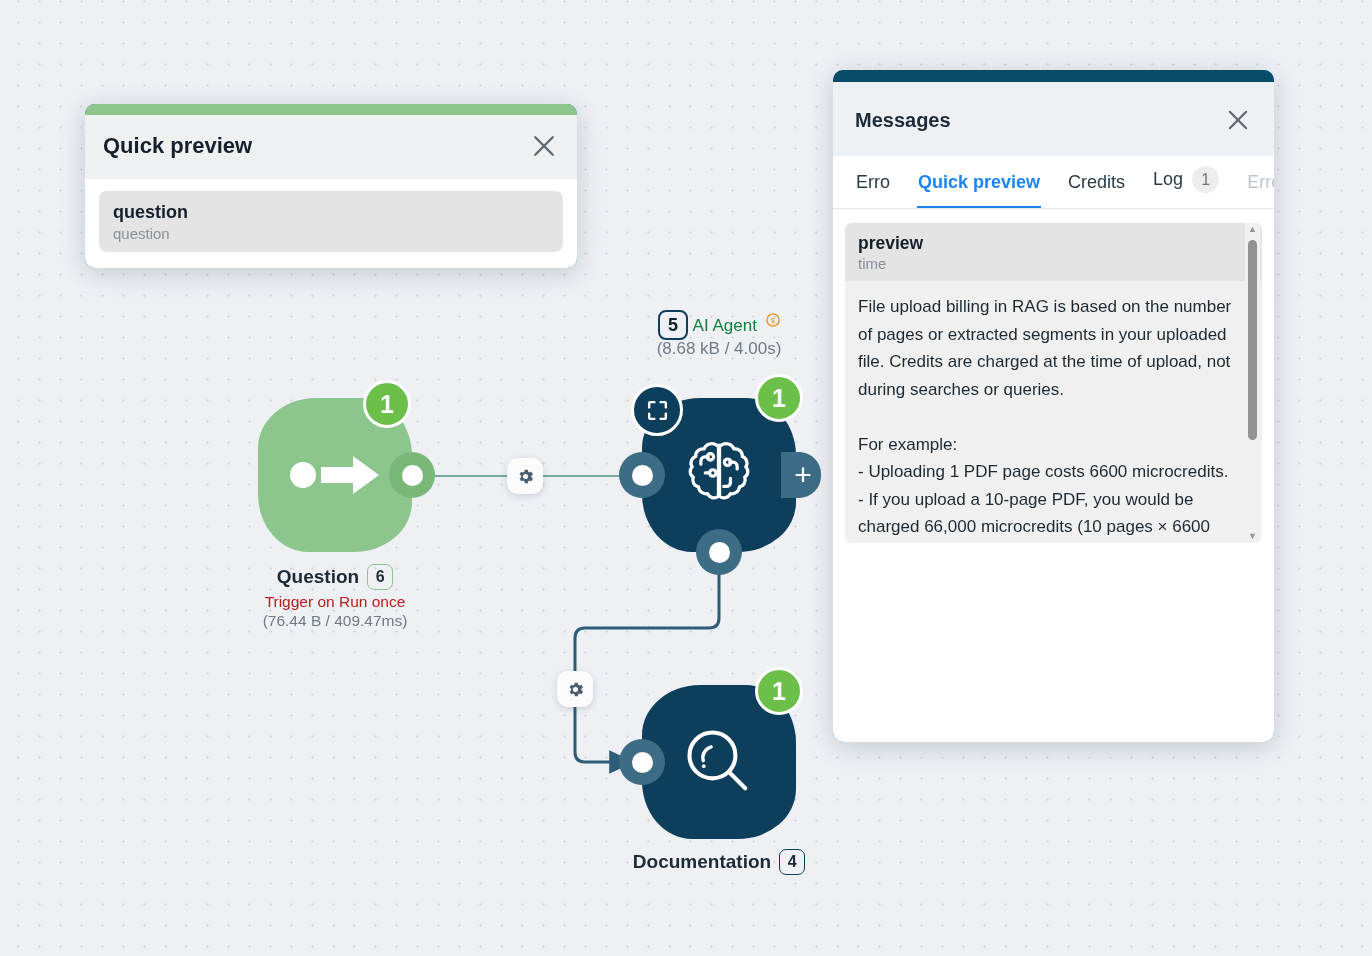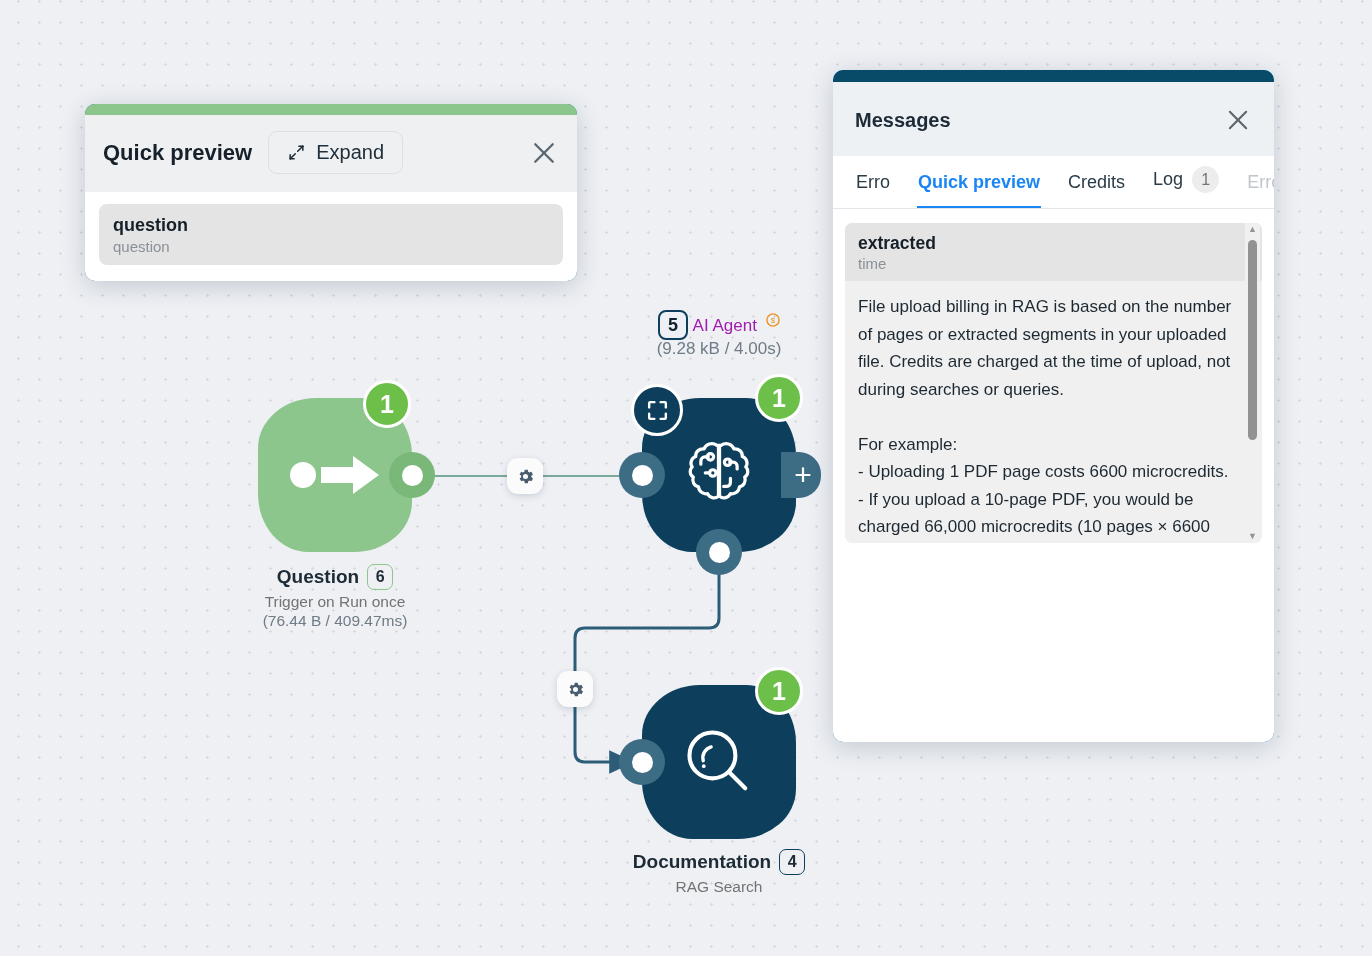--- a/index.html
+++ b/index.html
@@ -75,33 +75,33 @@
     display: flex; align-items: center; justify-content: center; gap: 8px;
     white-space: nowrap;
   }
   .cap-chip {
     display: inline-flex; align-items: center; justify-content: center;
     min-width: 26px; height: 26px; padding: 0 5px;
     border-radius: 7px; font-size: 16px; font-weight: 700;
   }
   .cap-chip.green { border: 1.8px solid #8cc68c; color: #1d2b36; }
   .cap-chip.navy  { border: 1.8px solid #0d3f5c; color: #1d2b36; }
-  .cap-sub  { font-size: 15.5px; color: #737373; margin-top: 3px; white-space: nowrap; }
+  .cap-sub  { font-size: 15.5px; color: #b91c1c; margin-top: 3px; white-space: nowrap; }
   .cap-meta { font-size: 15.5px; color: #6f7b86; margin-top: 1px; white-space: nowrap; }
 
   
   .agent-top { position: absolute; width: 260px; left: 50%; transform: translateX(-50%); text-align: center; }
   .agent-chip {
     display: inline-flex; align-items: center; justify-content: center;
     width: 30px; height: 30px; border-radius: 8px;
     border: 2.2px solid #0d3f5c; color: #10202c;
     font-size: 18px; font-weight: 700; background: rgba(238,240,244,.85);
   }
   .agent-name {
-    font-size: 17px; color: #a21caf; margin-top: 2px;
+    font-size: 17px; color: #15803d; margin-top: 2px;
     display: inline-flex; align-items: flex-start; gap: 9px;
   }
   .coin { position: relative; top: -4px; }
   .agent-meta { font-size: 17px; color: #6f7b86; margin-top: -1px; }
 
   
   .gear-chip {
     position: absolute; width: 36px; height: 36px; border-radius: 11px;
     background: #fbfbfc; box-shadow: 0 2px 7px rgba(20,40,60,.16);
     display: flex; align-items: center; justify-content: center; cursor: pointer;
@@ -246,21 +246,21 @@
       <div class="agent-chip">5</div>
       <div class="agent-name">
         <span>AI Agent</span>
         <span class="coin">
           <svg width="14" height="14" viewBox="0 0 16 16">
             <circle cx="8" cy="8" r="7" fill="none" stroke="#e8931f" stroke-width="1.6"></circle>
             <text x="8" y="11.4" font-size="9" fill="#e8931f" text-anchor="middle" font-family="Liberation Sans, sans-serif">$</text>
           </svg>
         </span>
       </div>
-      <div class="agent-meta">(9.28 kB / 4.00s)</div>
+      <div class="agent-meta">(8.68 kB / 4.00s)</div>
     </div>
 
     <div class="node-shape navy"></div>
     <div class="node-glyph">
       <svg width="86" height="86" viewBox="0 0 64 64" fill="none" stroke="#fff" stroke-width="2.4" stroke-linecap="round" stroke-linejoin="round">
         <path d="M30.5 10c-3.4-2.4-8.3-1.3-9.6 2.6-3.6-.5-6.6 2.3-6.2 5.7-3.3 1.1-4.6 5-2.6 7.7-2.3 2.2-1.9 6 .8 7.6-1.3 3.1.6 6.6 3.9 7.2.2 3.4 3.4 5.8 6.7 5 1.4 3.2 5.4 4.2 8.1 2V10z"></path>
         <path d="M33.5 10c3.4-2.4 8.3-1.3 9.6 2.6 3.6-.5 6.6 2.3 6.2 5.7 3.3 1.1 4.6 5 2.6 7.7 2.3 2.2 1.9 6-.8 7.6 1.3 3.1-.6 6.6-3.9 7.2-.2 3.4-3.4 5.8-6.7 5-1.4 3.2-5.4 4.2-8.1 2V10z"></path>
         <path d="M32 10v38"></path>
         <path d="M24 18.5h-2.5a3 3 0 00-3 3v2.5"></path>
         <circle cx="25.6" cy="18.5" r="2.4"></circle>
@@ -313,43 +313,29 @@
     </div>
     <div class="ring navy-ring" style="left:-23px; top:54px;">
       <div class="dot"></div>
     </div>
     <div class="count-badge" style="left:113px; top:-18px;">1</div>
     <div class="node-caption" style="top:164px;">
       <div class="cap-title">
         <span>Documentation</span>
         <span class="cap-chip navy">4</span>
       </div>
-      <div class="cap-sub">RAG Search</div>
     </div>
   </div>
 
 </div>
 
 <div class="panel" id="quick-preview">
   <div class="panel-accent" style="background:#8cc68c;"></div>
   <div class="qp-header">
     <div class="qp-title">Quick preview</div>
-    <div class="expand-btn">
-      <span style="line-height:0;">
-        <svg width="19" height="19" viewBox="0 0 24 24" fill="none" stroke="#222b33" stroke-width="1.9" stroke-linecap="round" stroke-linejoin="round">
-          <path d="M20 4 L13.5 10.5"></path>
-            <path d="M20 4 H15"></path>
-            <path d="M20 4 V9"></path>
-          <path d="M4 20 L10.5 13.5"></path>
-            <path d="M4 20 H9"></path>
-            <path d="M4 20 V15"></path>
-        </svg>
-      </span>
-      <span>Expand</span>
-    </div>
     <div class="qp-close">
       <svg width="30" height="30" viewBox="0 0 24 24" fill="none" stroke="#5b666f" stroke-width="1.8" stroke-linecap="round">
         <path d="M5 5 L19 19"></path>
           <path d="M19 5 L5 19"></path>
       </svg>
     </div>
   </div>
   <div class="qp-body">
     <div class="kv-card">
       <div class="kv-head">
@@ -388,21 +374,21 @@
       <span class="tab-badge">1</span>
     </div>
     <div class="tab muted">
       <span>Erro</span>
     </div>
   </div>
 
   <div class="msg-body">
     <div class="resp-card">
       <div class="resp-head">
-        <div class="resp-key">extracted</div>
+        <div class="resp-key">preview</div>
         <div class="resp-type">time</div>
       </div>
       <div class="resp-text">File upload billing in RAG is based on the number of pages or extracted segments in your uploaded file. Credits are charged at the time of upload, not during searches or queries.
 
 For example:
 - Uploading 1 PDF page costs 6600 microcredits.
 - If you upload a 10-page PDF, you would be charged 66,000 microcredits (10 pages × 6600 microcredits per page).</div>
       <div class="sbar">
         <div class="sb-arrow">▲</div>
         <div class="sb-track">

